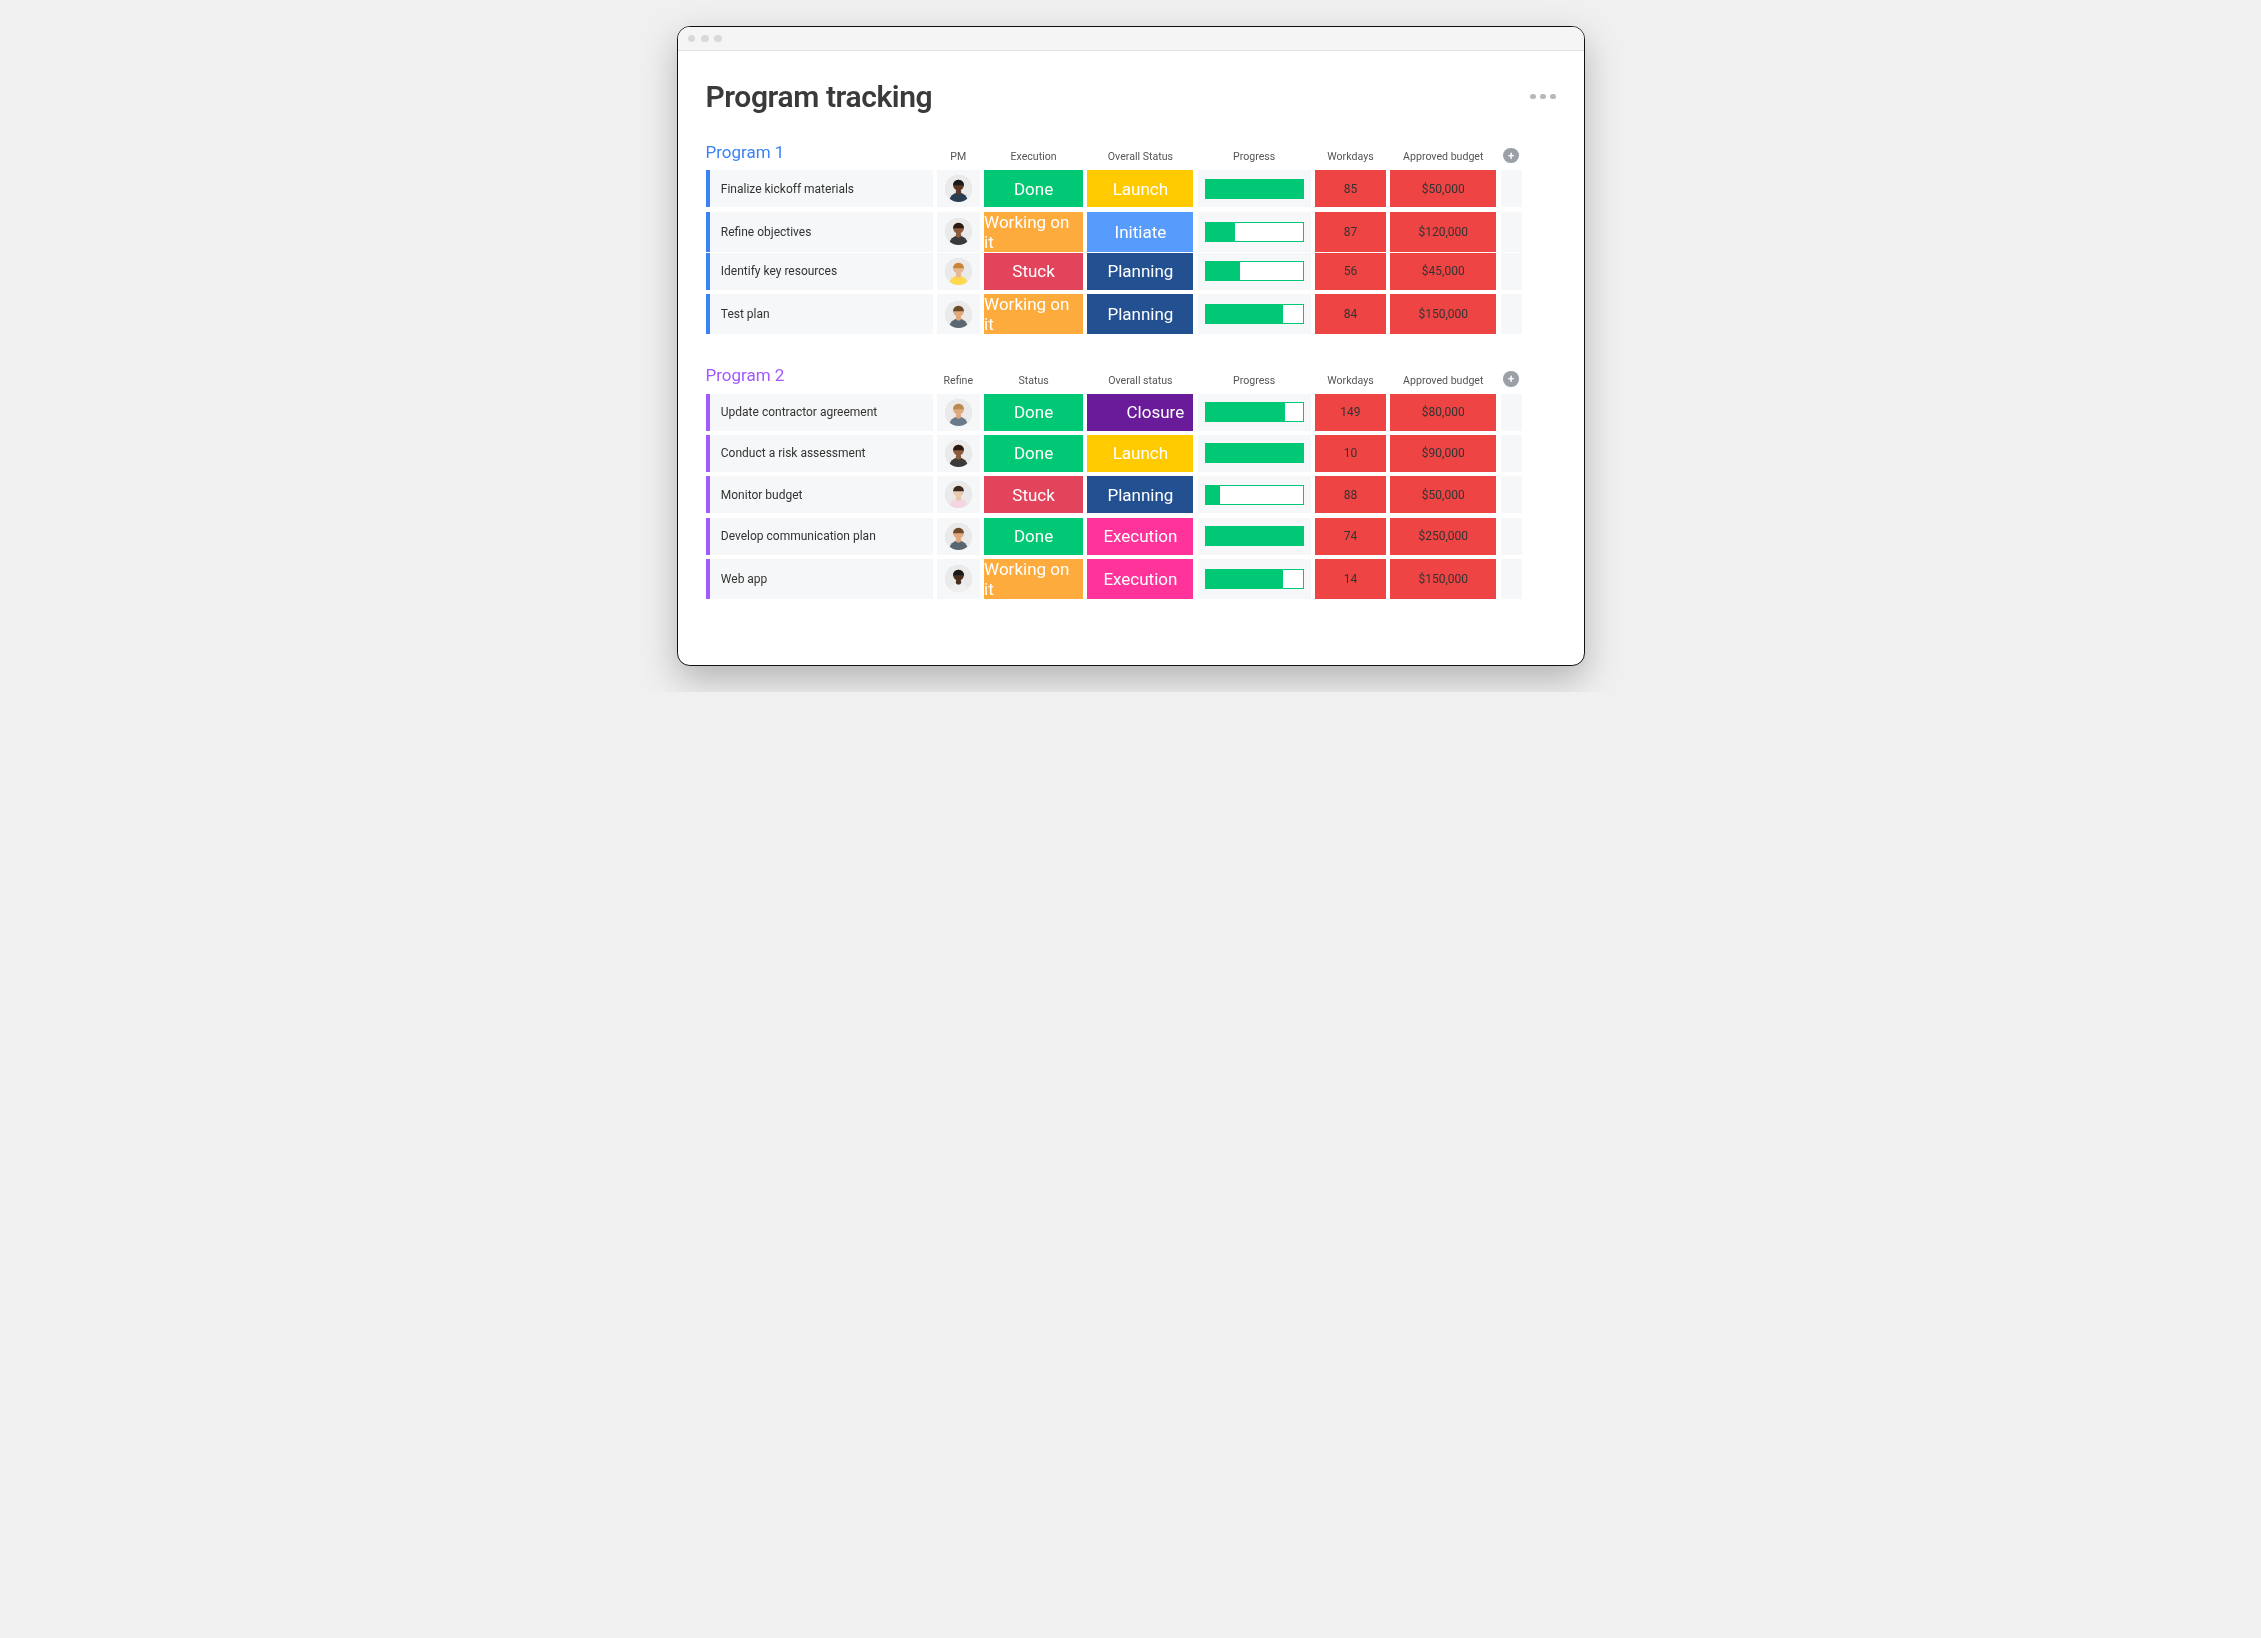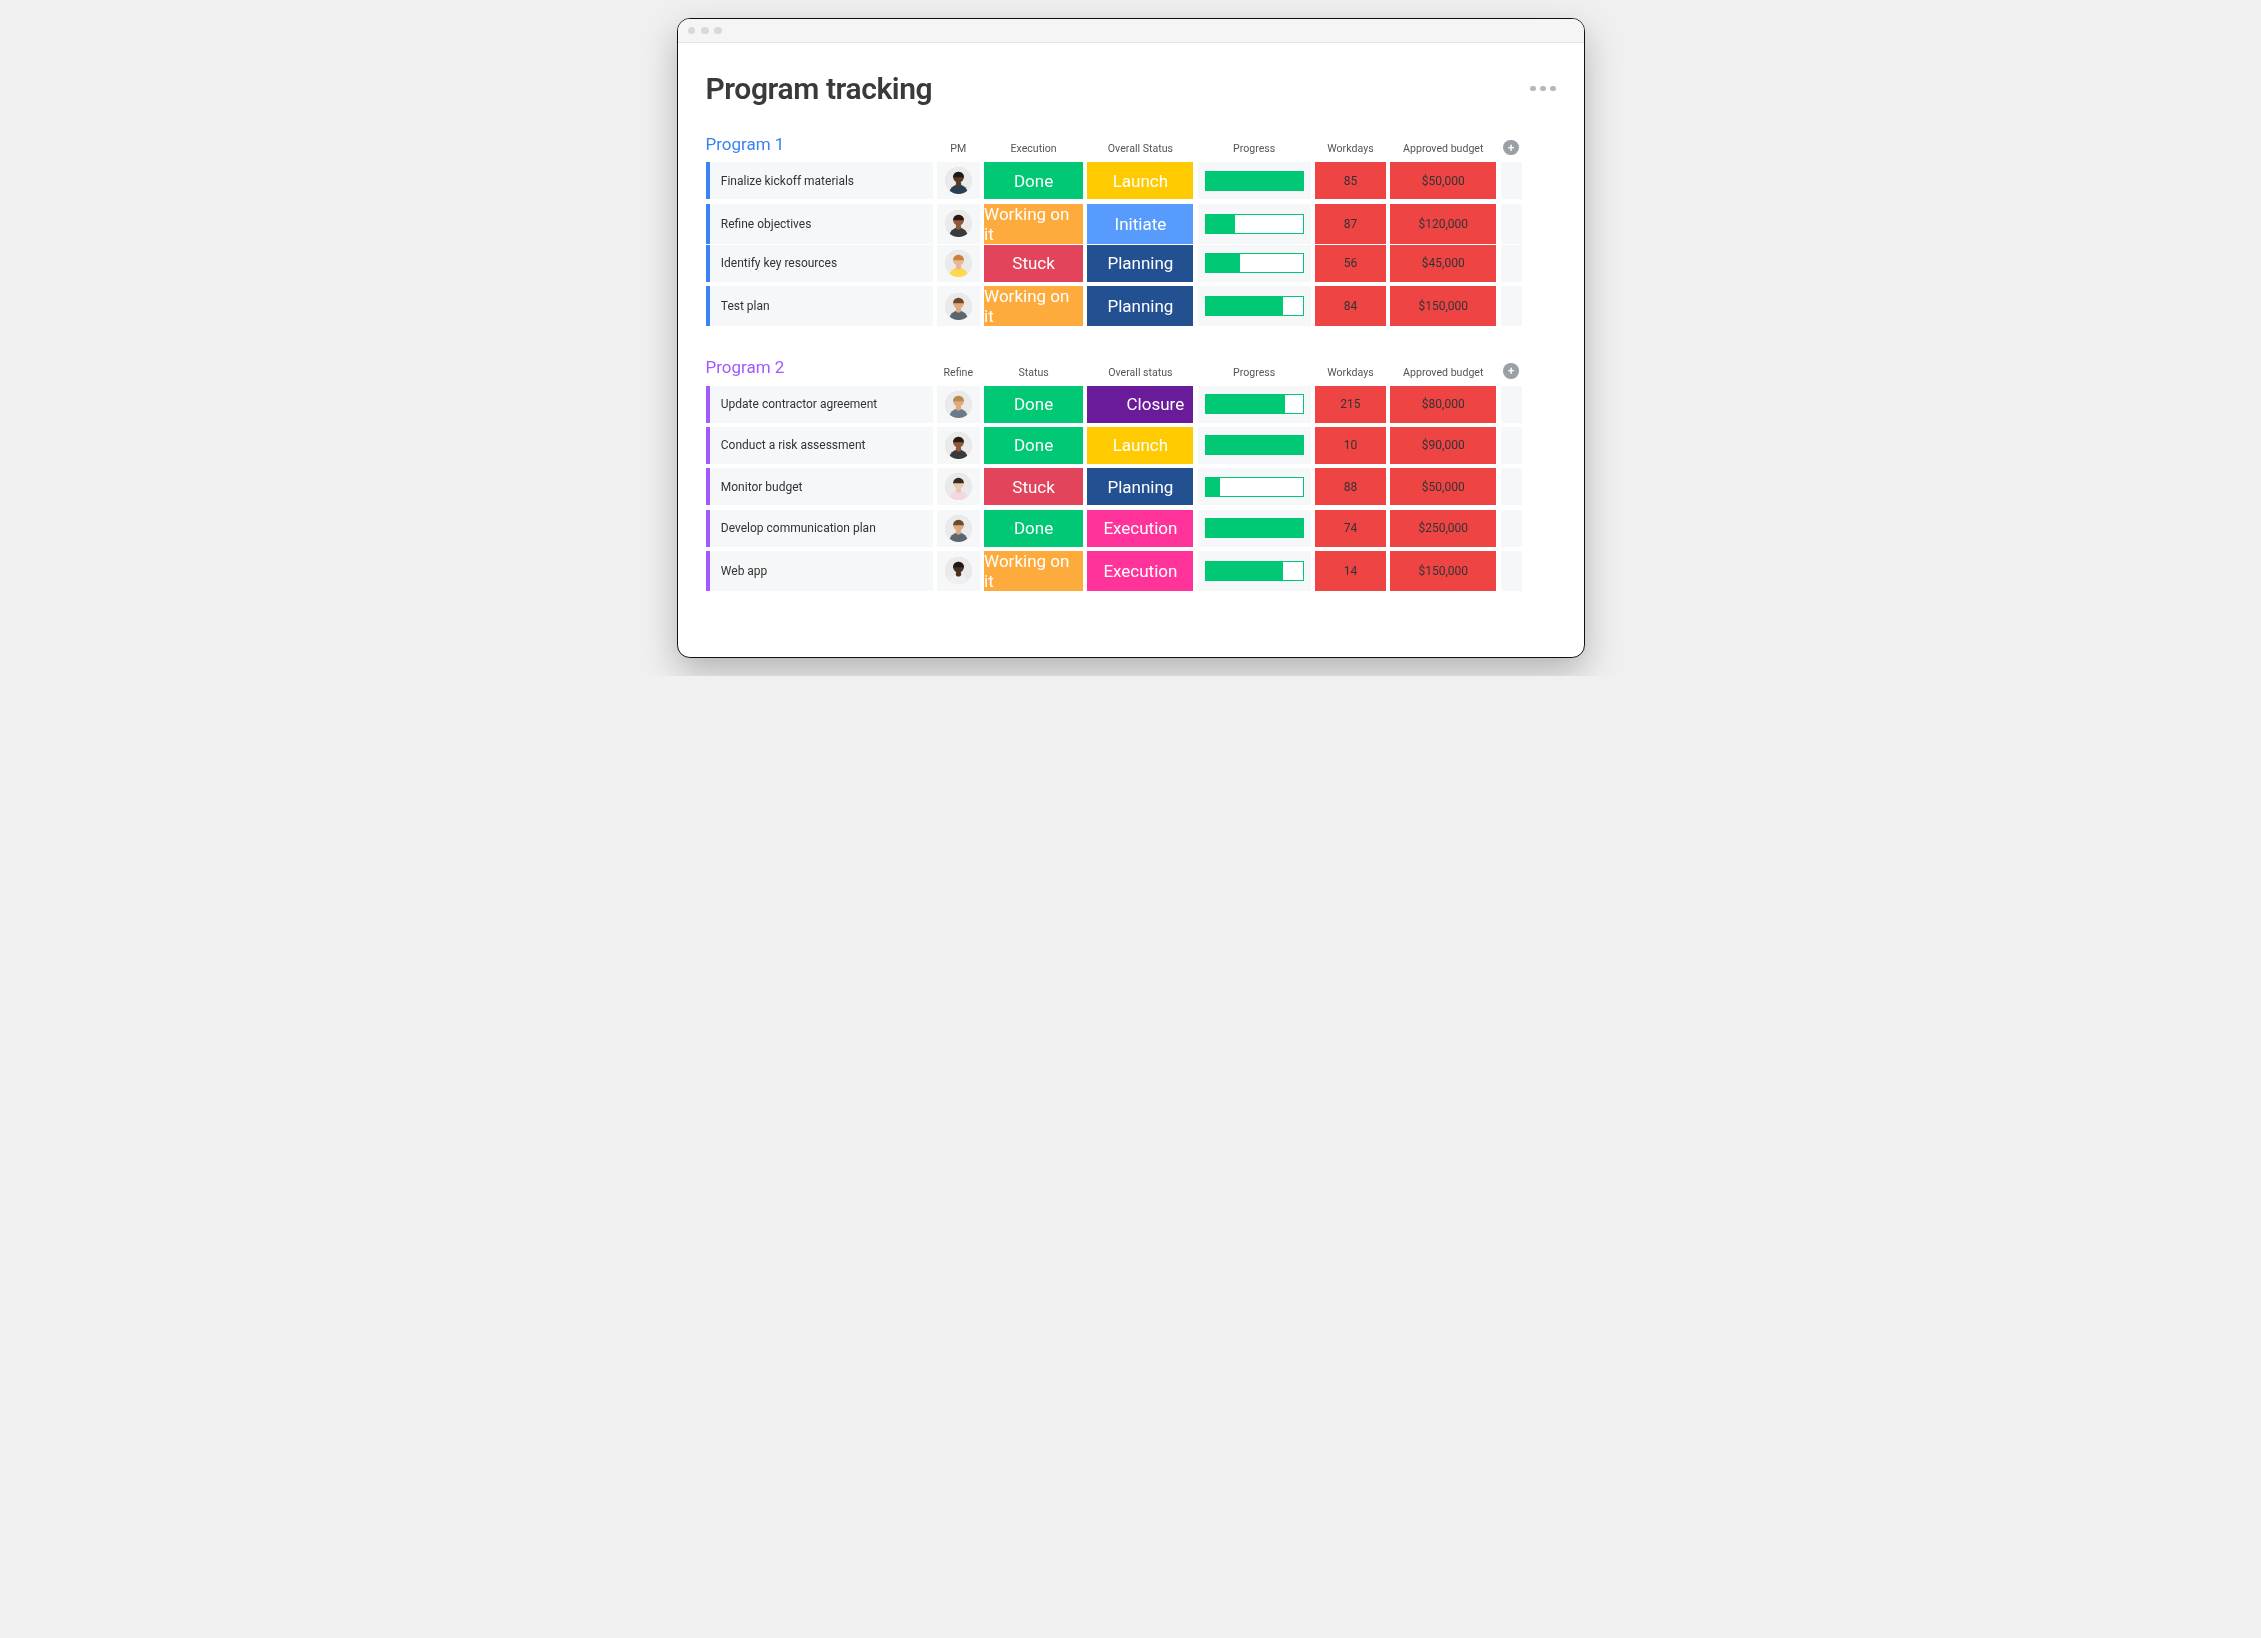--- a/index.html
+++ b/index.html
@@ -3,21 +3,21 @@
 <meta charset="utf-8">
 <style>
   * { box-sizing: border-box; margin: 0; padding: 0; }
   body {
     font-family: -apple-system, BlinkMacSystemFont, "Segoe UI", Roboto, Helvetica, Arial, sans-serif;
     background: #f0f0f0;
     padding: 14px;
   }
   .window {
     width: 908px;
-    margin: 4px auto;
+    margin: 12px auto;
     background: #fff;
     border: 1.4px solid #111;
     border-radius: 12.8px;
     overflow: hidden;
     box-shadow: 0 14px 35px rgba(0,0,0,0.25);
   }
   .titlebar {
     height: 24px;
     background: #f5f5f5;
     border-bottom: 0.7px solid #e3e3e3;
@@ -292,21 +292,21 @@
   </svg>
               </div>
             </div>
             <div class="pill" style="background: rgb(0, 200, 117);">Done</div>
             <div class="pill" style="background: rgb(106, 27, 154); padding-left: 30px;">Closure</div>
             <div class="progress-cell">
               <div class="progress-outer">
                 <div class="progress-inner" style="width: 82%;"></div>
               </div>
             </div>
-            <div class="num-cell">215</div>
+            <div class="num-cell">149</div>
             <div class="num-cell">$80,000</div>
             <div class="tail-cell"></div>
           </div>
           <div class="row">
             <div class="task-cell" style="border-left-color: rgb(162, 89, 255);">Conduct a risk assessment</div>
             <div class="avatar-cell">
               <div class="avatar">
                 <svg viewBox="0 0 40 40">
     <circle cx="20" cy="20" r="20" fill="#eaeaea"></circle>
     <circle cx="20" cy="15" r="8" fill="#8d5a3b"></circle>

